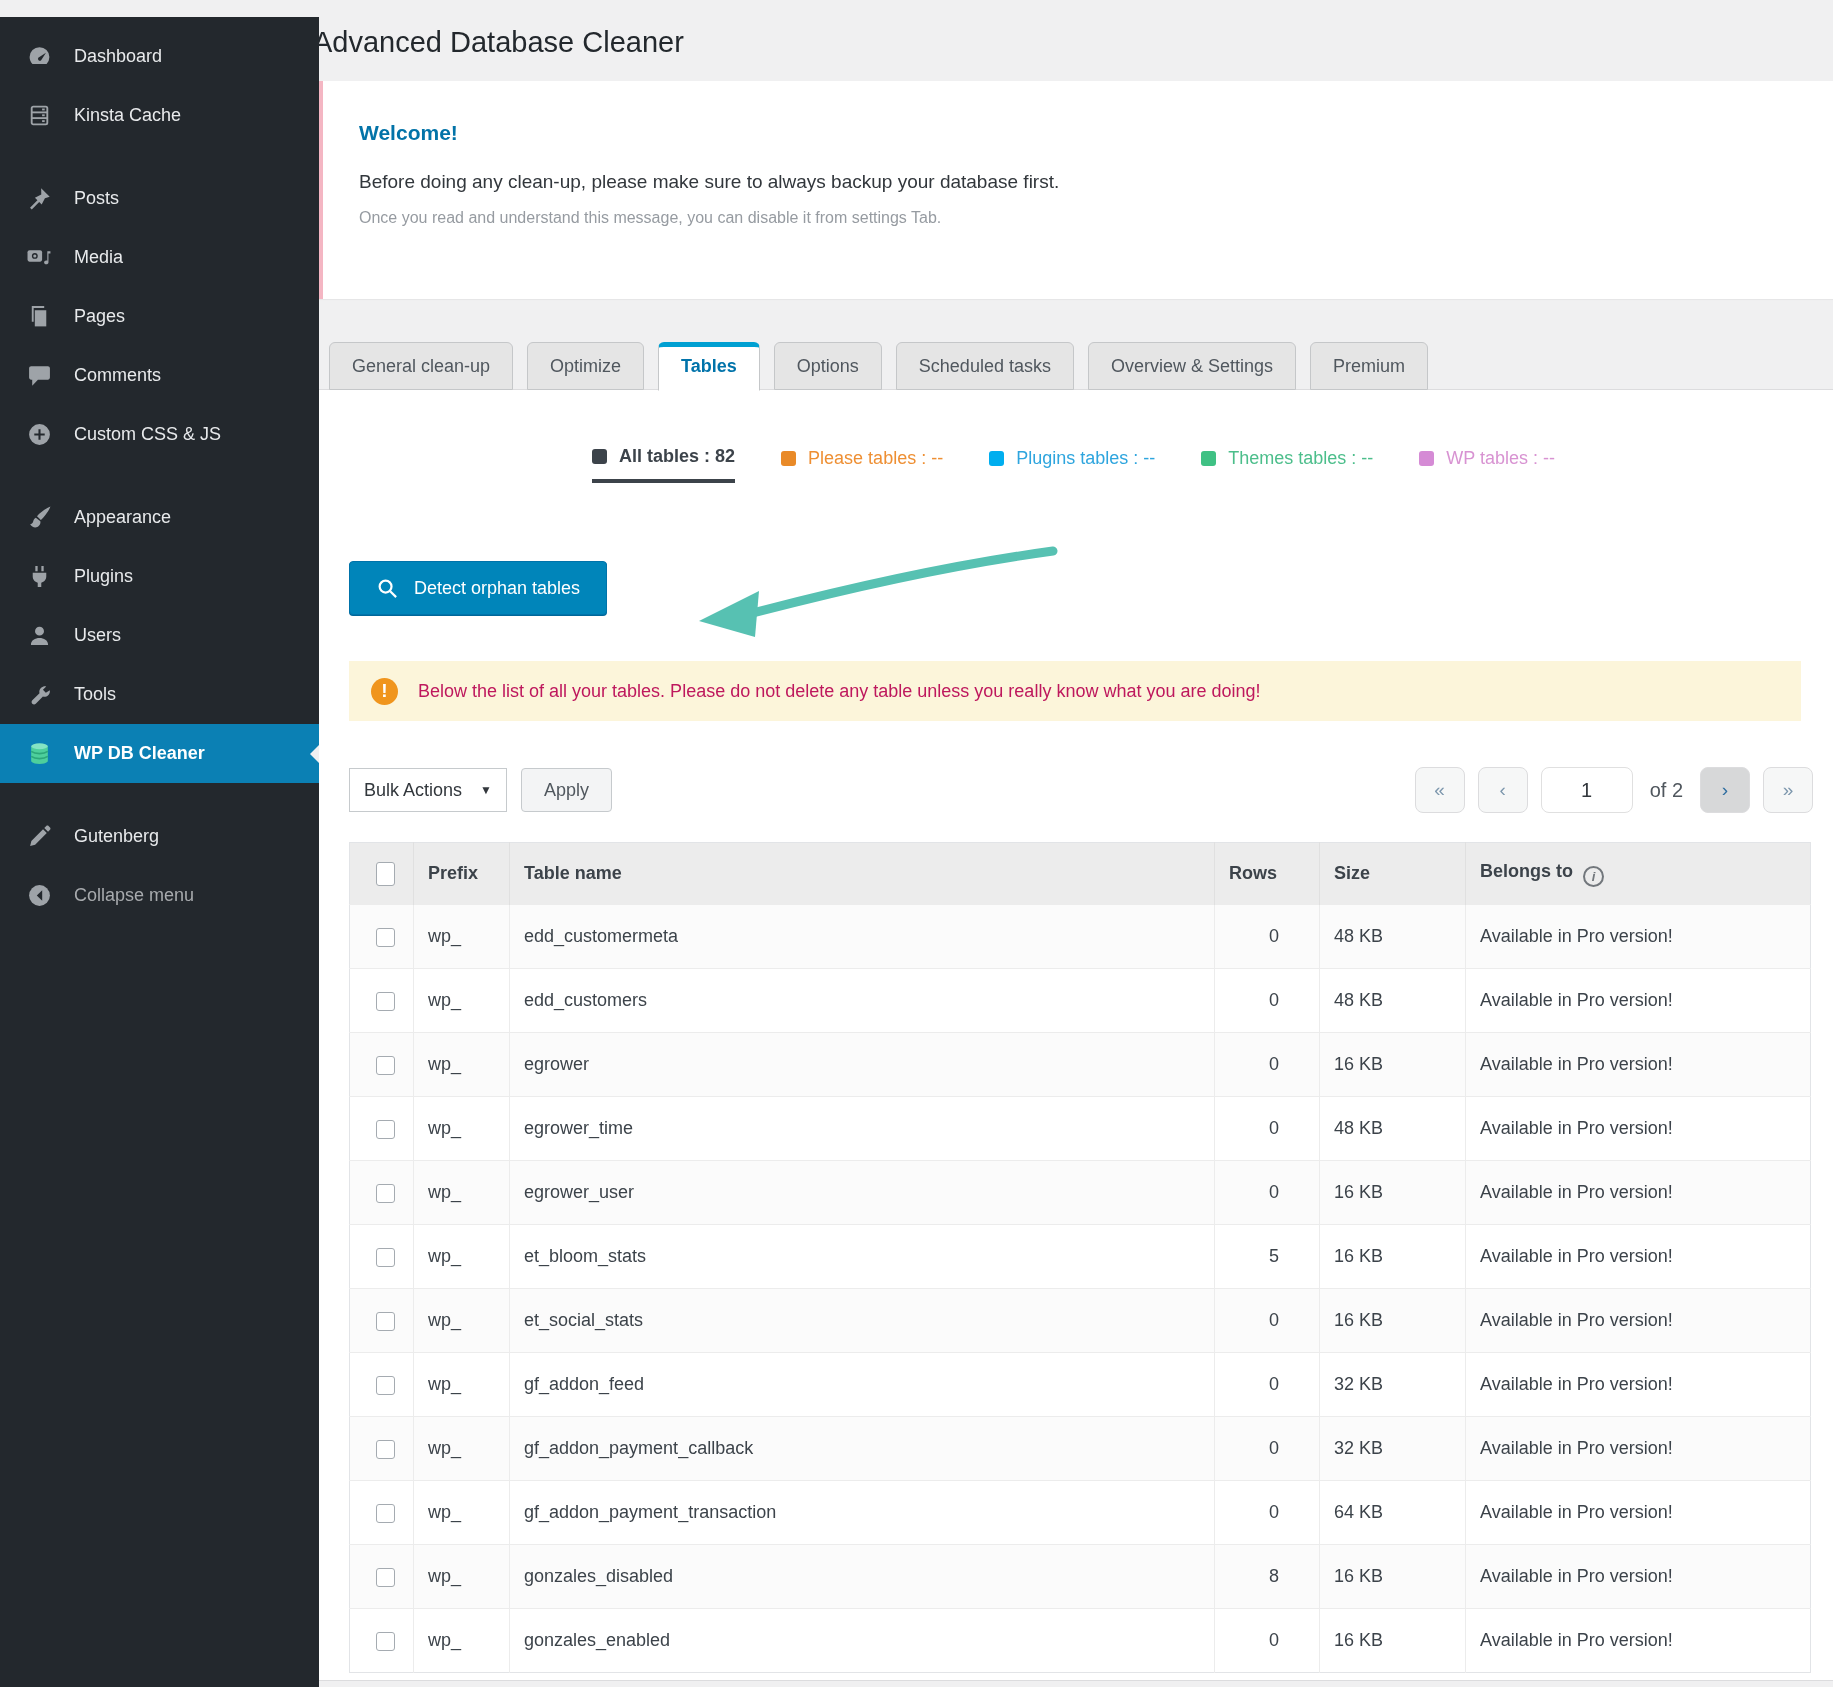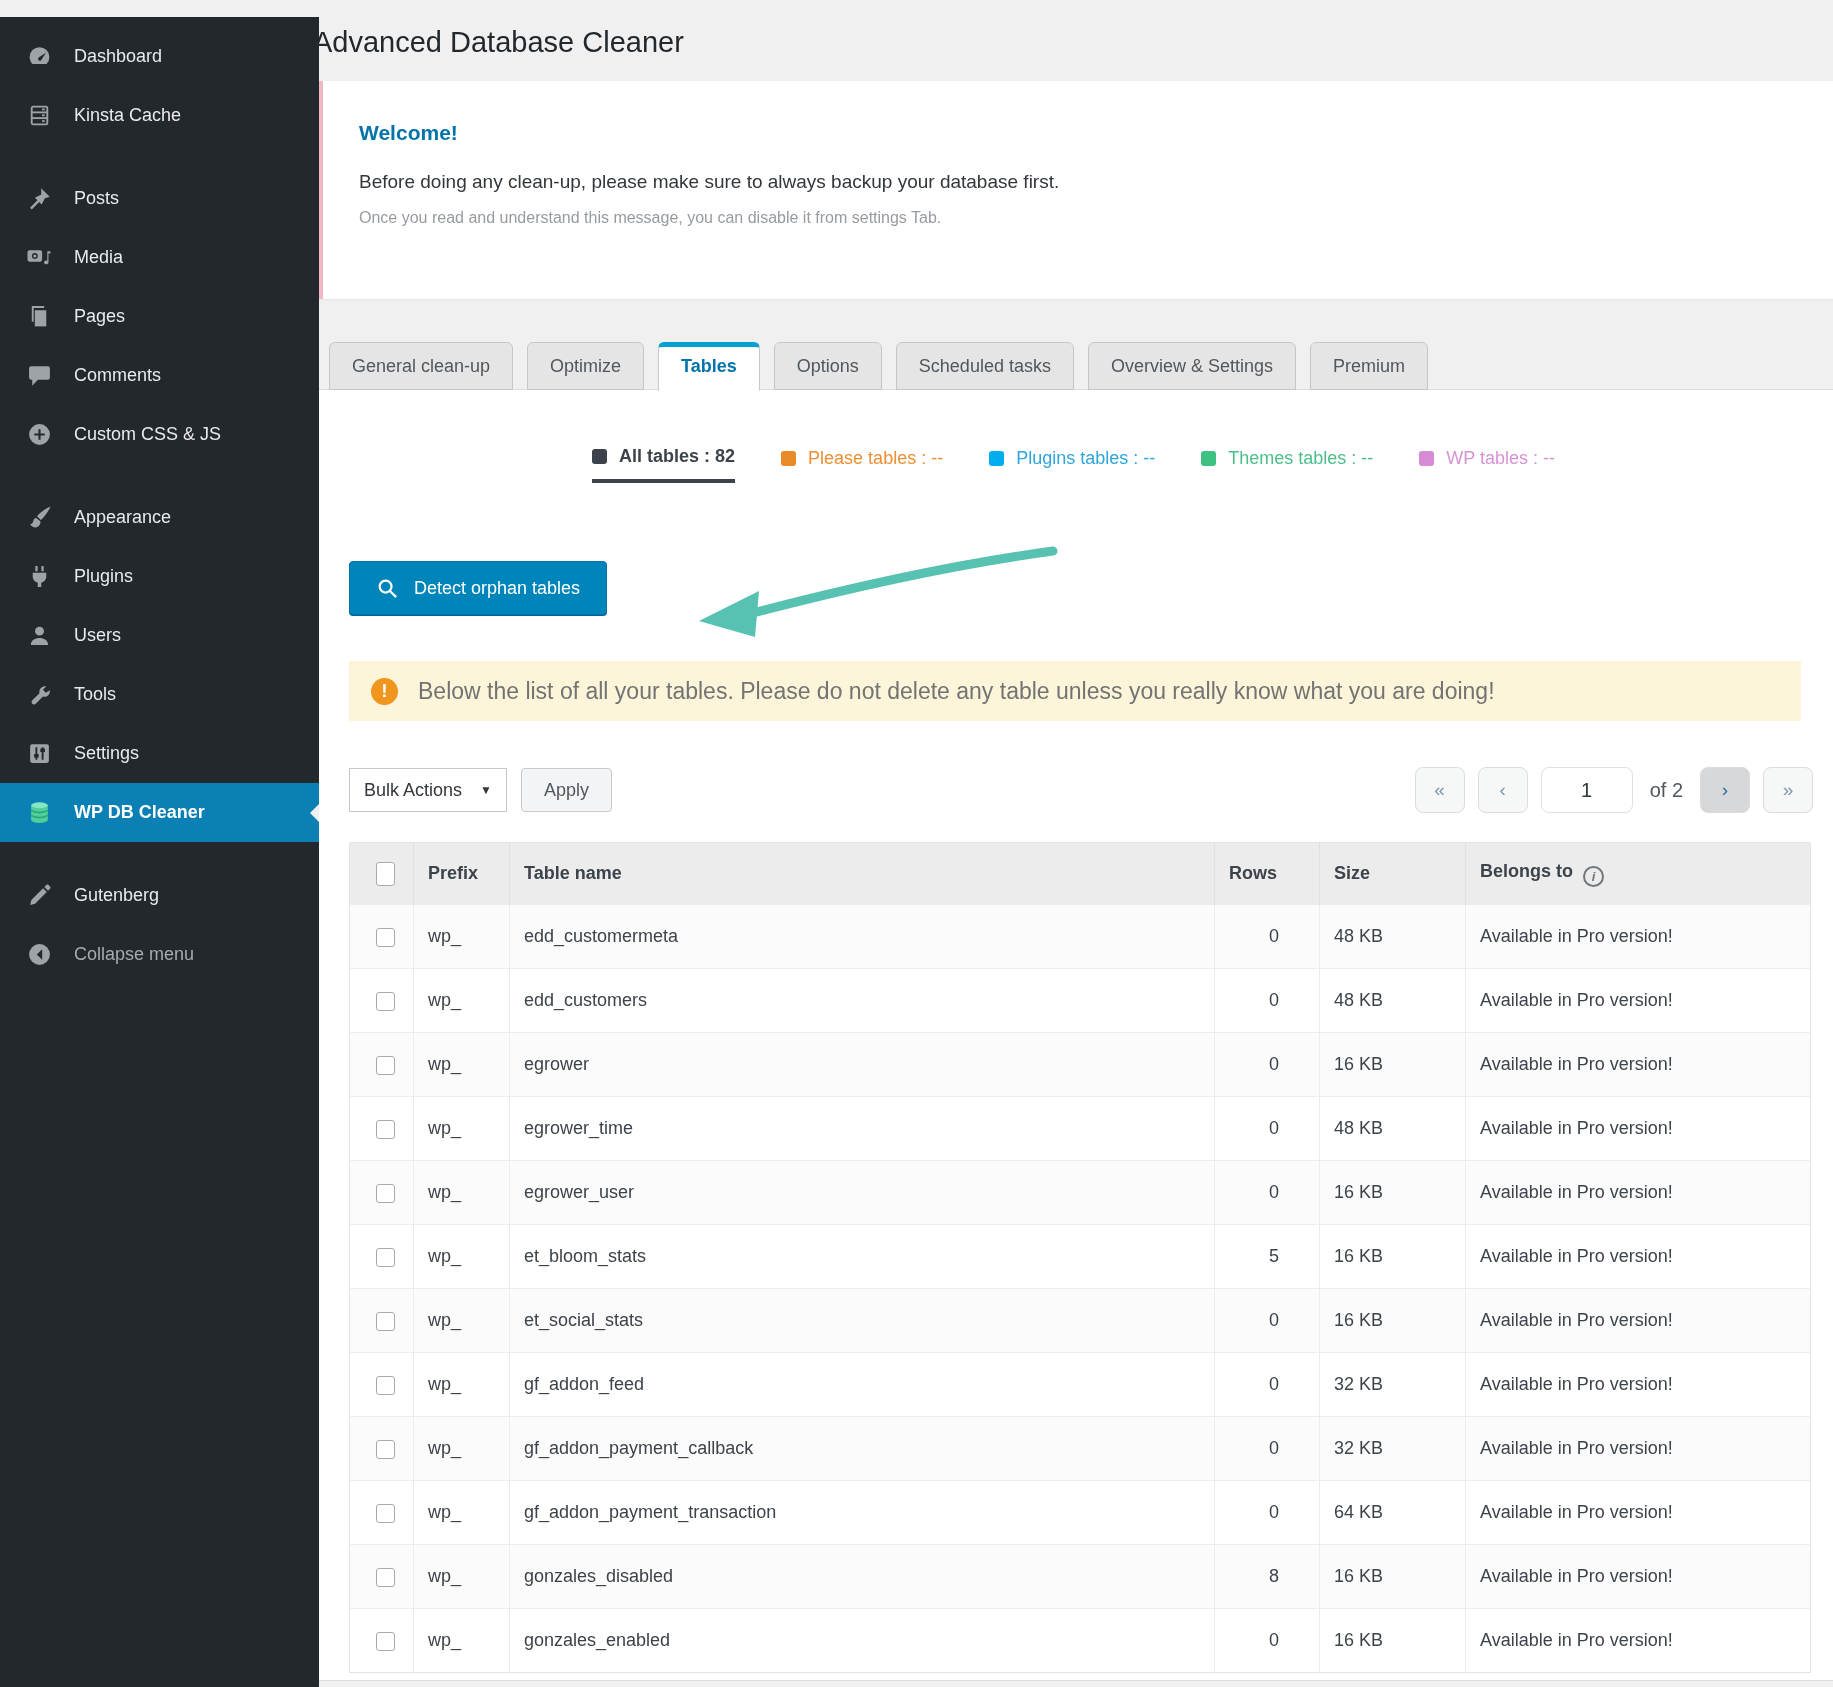--- a/index.html
+++ b/index.html
@@ -43,21 +43,21 @@
   .li-themes { color:#4cbe8b; } .li-themes .sq { background:#3fc184; }
   .li-wp     { color:#d893d2; } .li-wp .sq     { background:#d58bd5; }
 
   .detect-row { position:relative; margin:78px 0 0 35px; height:56px; }
   .detect-btn { display:inline-flex; align-items:center; gap:15px; background:#0085ba; border:1px solid #0073aa; box-shadow:0 1px 0 #006799; border-radius:4px; color:#fff; font-size:18px; padding:0 26px; height:54px; cursor:pointer; }
   .detect-btn svg { width:23px; height:23px; }
   .arrow-svg { position:absolute; left:332px; top:-32px; width:380px; height:125px; pointer-events:none; }
 
   .notice { display:flex; align-items:center; gap:20px; background:#fcf5da; margin:44px 32px 0 35px; padding:14px 22px; height:60px; }
   .notice .bang { flex:0 0 27px; width:27px; height:27px; border-radius:50%; background:#f0951d; color:#fff; font-weight:bold; font-size:19px; display:flex; align-items:center; justify-content:center; }
-  .notice .ntext { font-size:23px; color:#737373; }
+  .notice .ntext { font-size:18px; color:#be185d; }
 
   .controls { display:flex; justify-content:space-between; align-items:center; margin:46px 20px 0 35px; }
   .bulk-wrap { display:flex; gap:14px; }
   .select-box { display:flex; align-items:center; gap:18px; background:#fff; border:1px solid #c6cacd; padding:0 14px; height:44px; font-size:18px; color:#32373c; cursor:pointer; }
   .select-box .caret { font-size:12px; color:#32373c; }
   .apply-btn { background:#f3f4f5; border:1px solid #c6cacd; border-radius:4px; padding:0 22px; height:44px; font-size:18px; color:#50575e; font-family:inherit; cursor:pointer; }
 
   .pager { display:flex; align-items:center; gap:13px; }
   .pbtn { width:50px; height:46px; background:#f6f7f7; border:1px solid #dcdcde; border-radius:8px; color:#7d97ad; font-size:19px; display:flex; align-items:center; justify-content:center; cursor:pointer; }
   .pbtn.darker { background:#d7d8d9; color:#2e6da0; }
@@ -192,32 +192,20 @@
 
   <div class="mi">
     <span class="ic">
       <svg viewBox="0 0 24 24" fill="currentColor">
           <path d="M21.9 7.9c.5 2.9-1.4 5.7-4.3 6.2-.8.1-1.6.1-2.3-.1l-6.9 6.9c-.9.9-2.4.9-3.3 0-.9-.9-.9-2.4 0-3.3l6.9-6.9c-.7-2.8 1-5.7 3.8-6.4.9-.2 1.8-.2 2.6 0l-3.1 3.1 2.8 2.8 3.8-2.3z"></path>
         </svg>
     </span>
     <span>Tools</span>
   </div>
 
-  <div class="mi">
-    <span class="ic">
-      <svg viewBox="0 0 24 24">
-          <rect x="3" y="3" width="18" height="18" rx="2" fill="currentColor"></rect>
-          <line x1="9" y1="6" x2="9" y2="18" stroke="#23282d" stroke-width="1.8"></line>
-          <line x1="15" y1="6" x2="15" y2="18" stroke="#23282d" stroke-width="1.8"></line>
-          <rect x="6.8" y="12.5" width="4.4" height="3.4" fill="#23282d"></rect>
-          <rect x="12.8" y="7.2" width="4.4" height="3.4" fill="#23282d"></rect>
-        </svg>
-    </span>
-    <span>Settings</span>
-  </div>
 
   <div class="mi active">
     <span class="ic">
       <svg viewBox="0 0 24 24">
           <path fill="#4ecf9c" d="M4 5v14c0 1.7 3.6 3 8 3s8-1.3 8-3V5H4z"></path>
           <ellipse cx="12" cy="5" rx="8" ry="2.8" fill="#84e4c4"></ellipse>
           <path d="M4 10c2 1.4 4.9 2.1 8 2.1s6-.7 8-2.1" stroke="#2da77a" stroke-width="1.6" fill="none"></path>
           <path d="M4 14.8c2 1.4 4.9 2.1 8 2.1s6-.7 8-2.1" stroke="#2da77a" stroke-width="1.6" fill="none"></path>
         </svg>
     </span>

